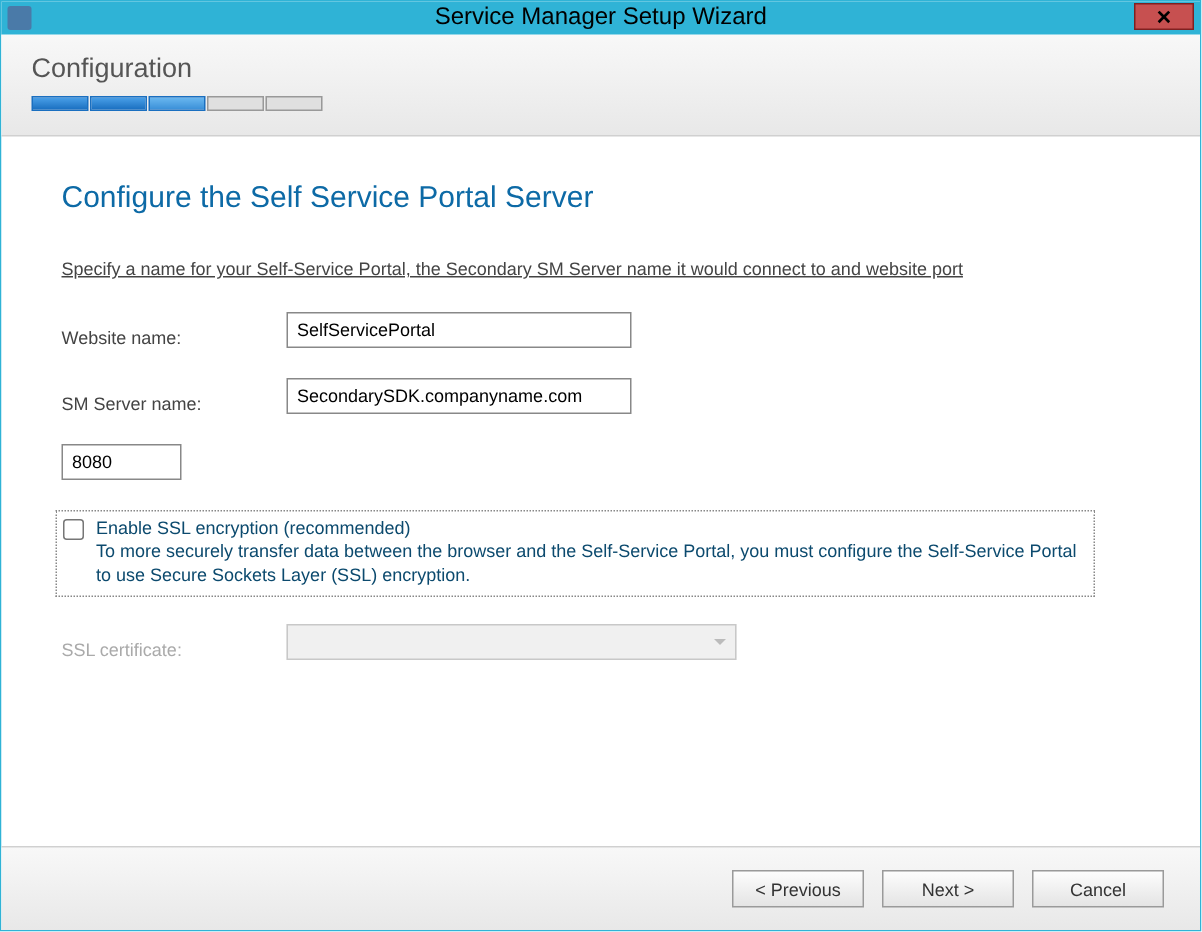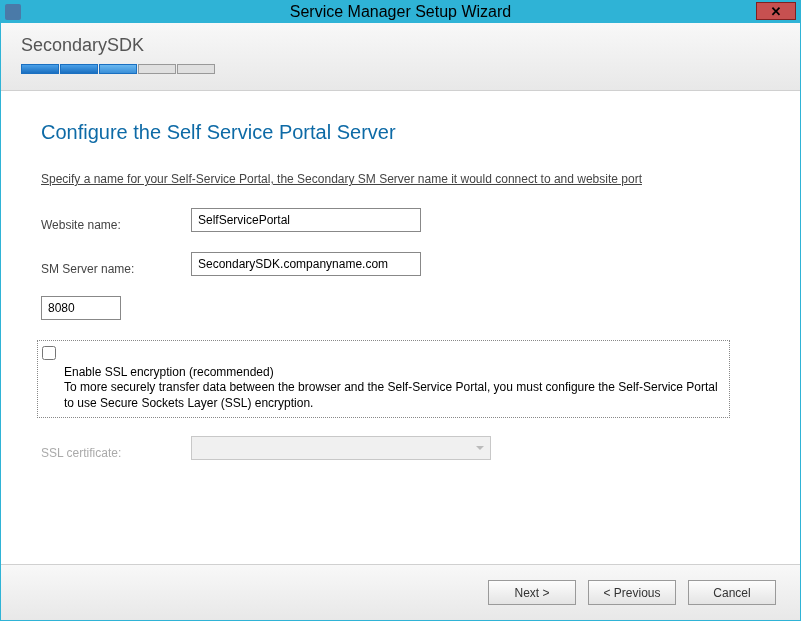--- a/index.html
+++ b/index.html
@@ -149,22 +149,21 @@
     }
     .ssl-check {
       width: 14px;
       height: 14px;
       margin-right: 8px;
       margin-top: 1px;
     }
     .ssl-text {
       flex: 1;
       font-size: 12px;
-      color: #000000;
-      margin-top: 20px;
+      color: #0c4a6e;
     }
     .ssl-title {
       display: block;
     }
     .ssl-desc {
       display: block;
       line-height: 1.35;
     }
     .combo {
       width: 300px;
@@ -219,21 +218,21 @@
     <span class="titlebar-icon"></span>
     <span class="titlebar-title">Service Manager Setup Wizard</span>
     <div class="close-btn">
       <span>✕</span>
     </div>
   </div>
 
   <div class="content-area">
 
     <div class="header-strip">
-      <div class="header-title">SecondarySDK</div>
+      <div class="header-title">Configuration</div>
       <div class="progress">
         <div class="progress-seg done"></div>
         <div class="progress-seg done"></div>
         <div class="progress-seg active"></div>
         <div class="progress-seg"></div>
         <div class="progress-seg"></div>
       </div>
     </div>
 
     <div class="main-body">
@@ -268,19 +267,19 @@
         <label class="form-label disabled">SSL certificate:</label>
         <div class="combo">
           <span></span>
           <span class="combo-arrow"></span>
         </div>
       </div>
 
     </div>
 
     <div class="footer">
+      <button class="btn">&lt;&nbsp;Previous</button>
       <button class="btn">Next&nbsp;&gt;</button>
-      <button class="btn">&lt;&nbsp;Previous</button>
       <button class="btn">Cancel</button>
     </div>
 
   </div>
 </div>
 
 </body></html>

